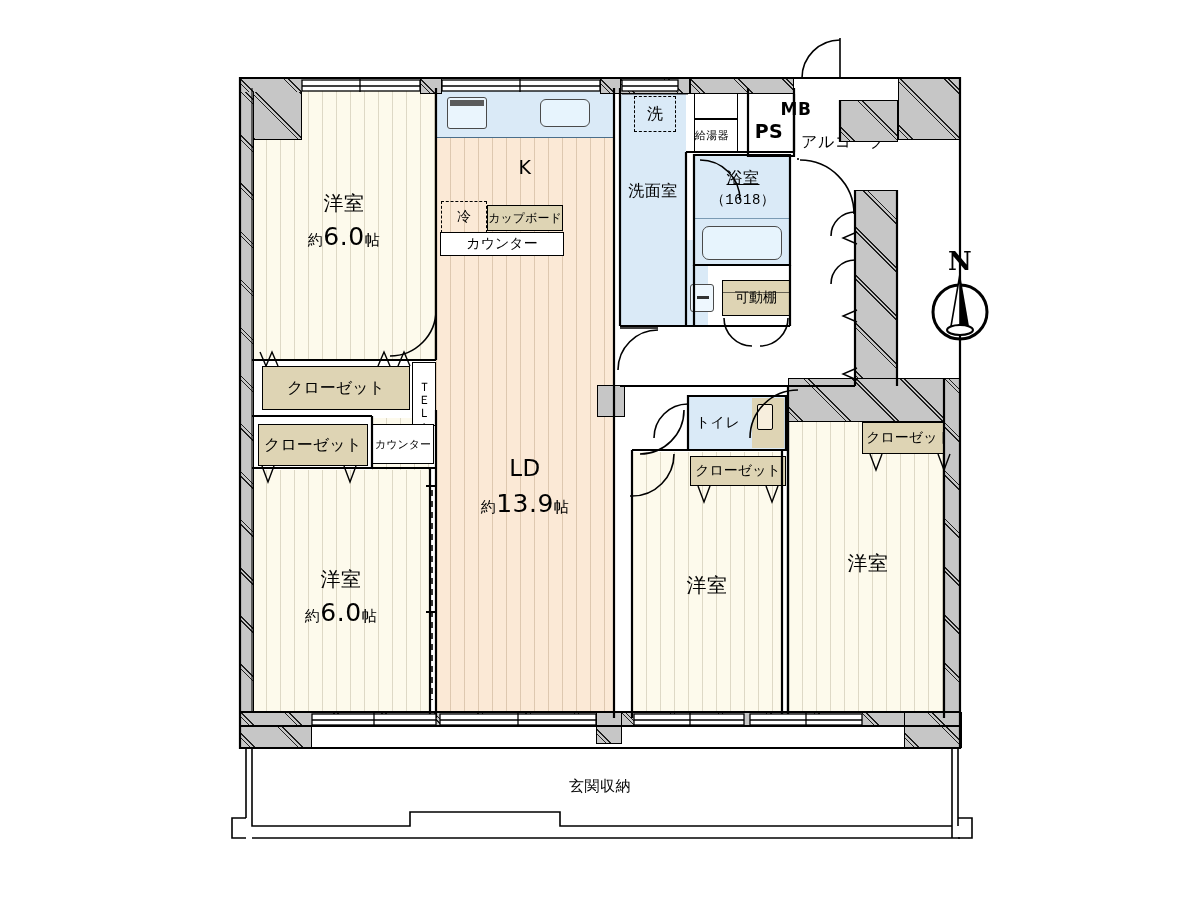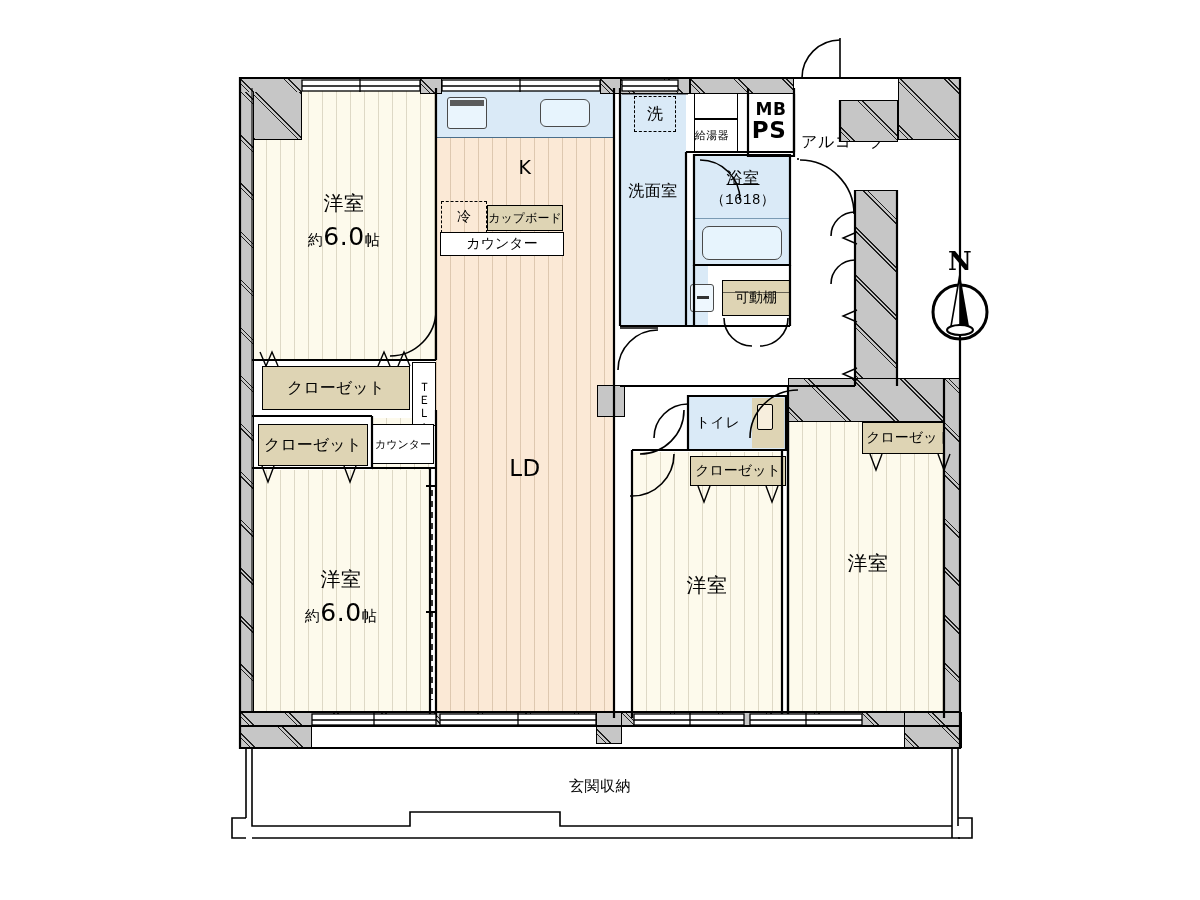--- a/index.html
+++ b/index.html
@@ -118,20 +118,23 @@
 
   <div class="boxlbl clo t-xsmall" style="left:487px;top:205px;width:76px;height:26px;">
       <span>カップボード</span>
     </div>
 
   <div class="boxlbl wht t-small" style="left:440px;top:232px;width:124px;height:24px;">
       <span>カウンター</span>
     </div>
 
   <div class="lbl t-room" style="left:460px;top:455px;width:130px;height:28px;font-size:23px;">LD</div>
+  <div class="lbl t-area" style="left:455px;top:487px;width:140px;height:34px;">
+    <span><span class="sm">約</span><b>13.9</b><span class="sm">帖</span></span>
+  </div>
 
   <div class="abs gray o1" style="left:597px;top:385px;width:28px;height:32px;"></div>
 
   <div class="abs wet" style="left:620px;top:88px;width:66px;height:238px;"></div>
   <div class="abs wet" style="left:686px;top:240px;width:22px;height:86px;"></div>
   <div class="boxlbl dash t-mid" style="left:634px;top:96px;width:42px;height:36px;background:transparent;">
       <span>洗</span>
     </div>
   <div class="lbl t-mid" style="left:620px;top:180px;width:66px;height:22px;">洗面室</div>
 
@@ -143,22 +146,22 @@
   <div class="abs" style="left:694px;top:118px;width:44px;height:1.6px;background:#000;"></div>
 
   <div class="abs wet o1" style="left:694px;top:155px;width:96px;height:110px;"></div>
   <div class="lbl t-mid" style="left:700px;top:167px;width:86px;height:22px;text-decoration:underline;">浴室</div>
   <div class="lbl t-small" style="left:700px;top:190px;width:86px;height:20px;font-family:Liberation Mono, monospace;">（1618）</div>
 
   <div class="fix" style="left:702px;top:226px;width:80px;height:34px;background:#e7f4fd;border-radius:7px;"></div>
   <div class="abs" style="left:694px;top:218px;width:96px;height:1.4px;background:#7a9ab3;"></div>
 
   <div class="abs white o1" style="left:748px;top:88px;width:46px;height:68px;"></div>
-  <div class="lbl" style="left:748px;top:98px;width:46px;height:22px;font-size:17px;font-weight:bold;">MB</div>
-  <div class="lbl" style="left:748px;top:120px;width:42px;height:22px;font-size:23px;font-weight:bold;">PS</div>
+  <div class="lbl" style="left:748px;top:98px;width:46px;height:22px;font-size:17px;font-weight:bold;padding-left:25px;">MB</div>
+  <div class="lbl" style="left:748px;top:120px;width:42px;height:22px;font-size:19px;font-weight:bold;">PS</div>
 
   <div class="lbl t-mid" style="left:795px;top:131px;width:96px;height:22px;">アルコーブ</div>
 
   <div class="boxlbl clo" style="left:857px;top:205px;width:26px;height:100px;">
     <span class="vert t-small">玄関収納</span>
   </div>
   <div class="boxlbl clo" style="left:857px;top:305px;width:26px;height:78px;">
     <span class="vert t-small">可動棚</span>
   </div>
 

